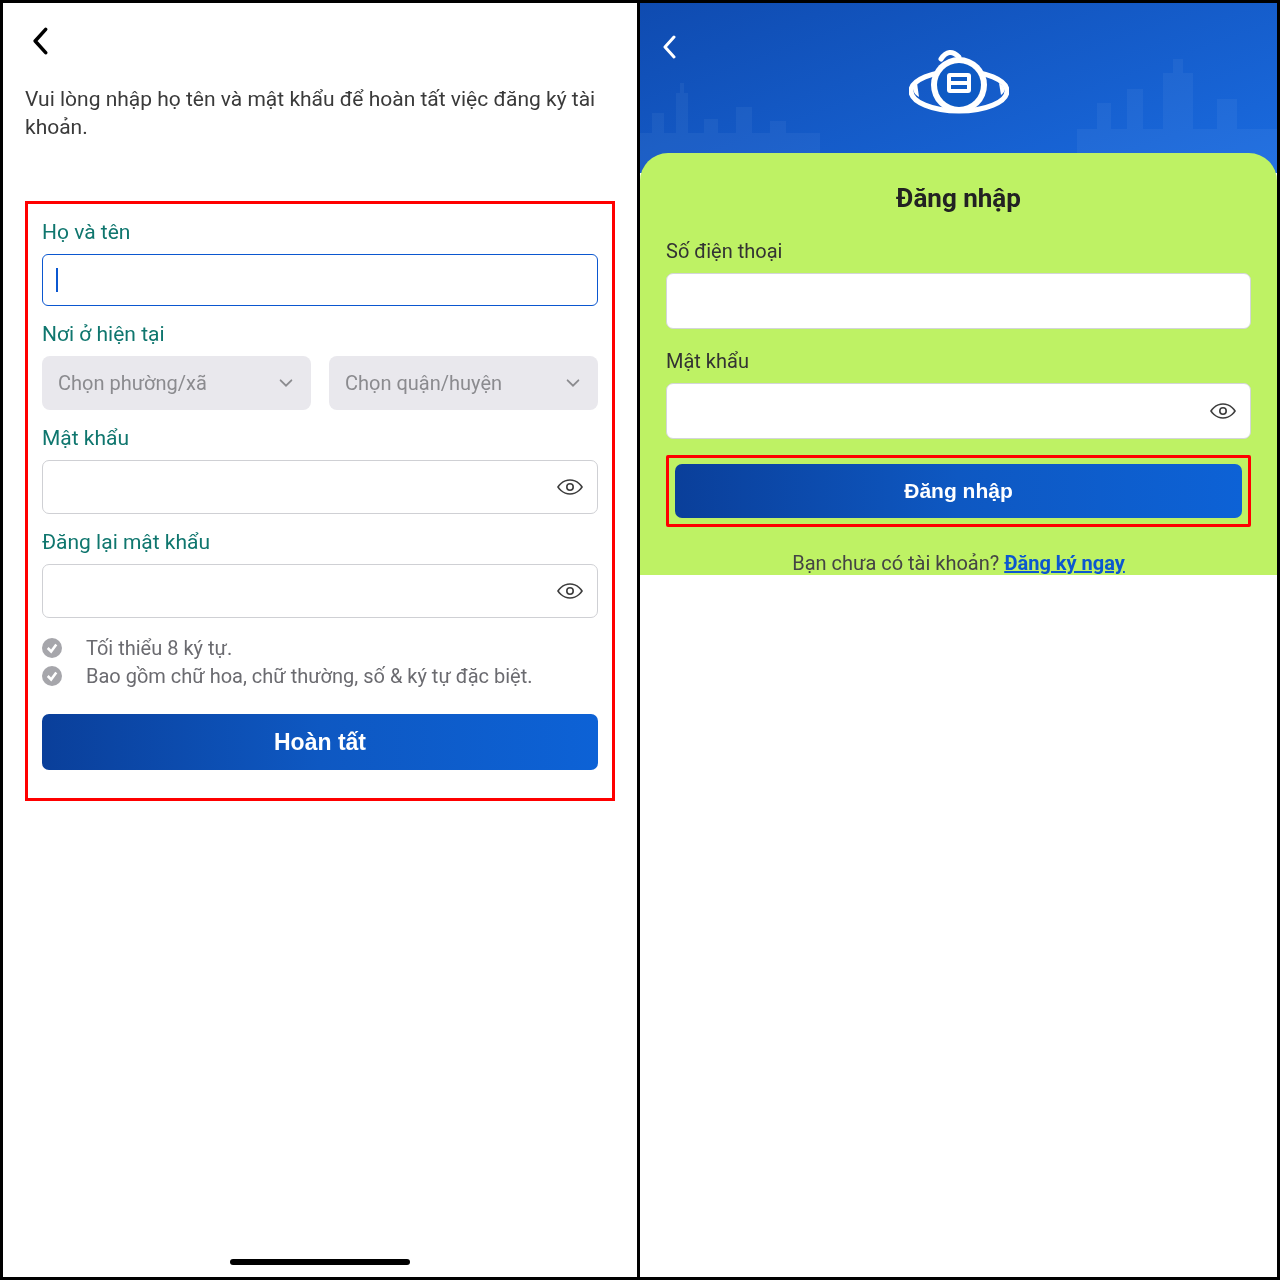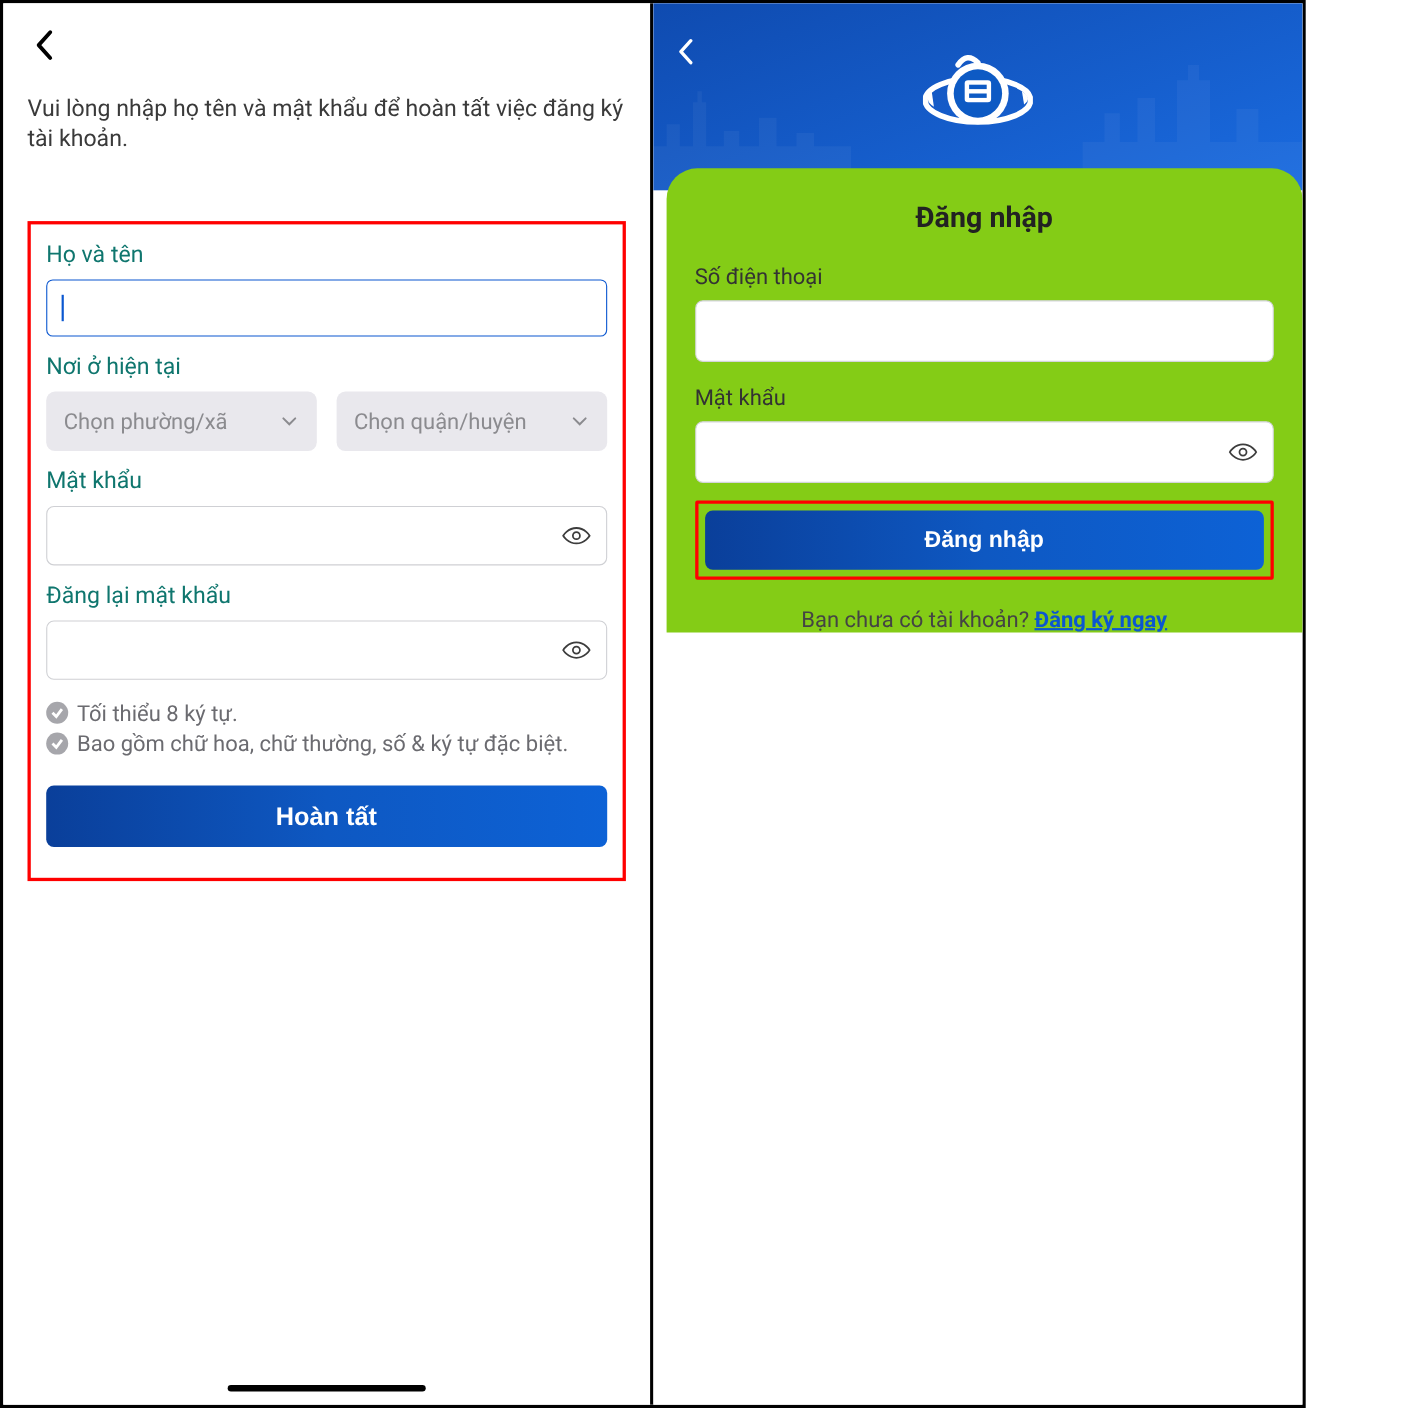--- a/index.html
+++ b/index.html
@@ -1,18 +1,18 @@
 <!DOCTYPE html>
 <html><head>
 <meta charset="utf-8">
 <style>
   * { box-sizing: border-box; margin: 0; padding: 0; }
   html, body { width: 1280px; height: 1280px; font-family: -apple-system, BlinkMacSystemFont, "Segoe UI", Roboto, Helvetica, Arial, sans-serif; }
   body { background: #fff; }
-  .outer { width: 1187px; height: 1280px; border: 3px solid #000; display: flex; }
+  .outer { width: 1280px; height: 1280px; border: 3px solid #000; display: flex; }
   .pane { width: 50%; height: 100%; position: relative; background: #fff; }
   .pane-left { border-right: 3px solid #000; }
 
   
   .backL { position: absolute; top: 22px; left: 22px; width: 32px; height: 32px; display:flex; align-items:center; justify-content:center; cursor:pointer;}
   .backL svg { width: 20px; height: 28px; stroke: #000; }
 
   .intro { position:absolute; top:82px; left:22px; right:22px; color:#3a3a3a; font-size:21px; line-height:1.35; }
   .intro .note { font-style: italic; display:block; margin-top:4px; }
 
@@ -28,38 +28,38 @@
   .row2 { display:flex; gap:18px; }
   .sel { flex:1; height:54px; background:#e9e8ed; border-radius:8px; display:flex; align-items:center; justify-content:space-between; padding:0 16px; color:#8b8b8f; font-size:20px; cursor:pointer;}
   .sel svg { width:18px; height:18px; stroke:#8b8b8f; }
 
   .pw-wrap { position:relative; }
   .pwin { width:100%; height:54px; border:1px solid #cfd0d4; border-radius:7px; padding:0 52px 0 14px; font-size:19px; outline:none; }
   .eye { position:absolute; right:14px; top:50%; transform:translateY(-50%); width:28px; height:28px; display:flex; align-items:center; justify-content:center; cursor:pointer;}
   .eye svg { width:28px; height:28px; stroke:#3d3d3d; fill:none; stroke-width:1.6; }
 
   .rules { margin-top:18px; color:#6b6b70; font-size:20px; }
-  .rule { display:flex; align-items:center; gap:8px; margin-bottom:4px;}
+  .rule { display:flex; align-items:center; gap:24px; margin-bottom:4px;}
   .rule .dot { width:20px; height:20px; border-radius:50%; background:#a6a6ab; display:inline-flex; align-items:center; justify-content:center; color:#fff; font-size:13px; flex:0 0 20px;}
   .rule .dot svg { width:12px; height:12px; stroke:#fff; stroke-width:3; fill:none;}
 
   .btn-primary { width:100%; height:56px; margin-top:22px; border:none; border-radius:7px; background:linear-gradient(90deg,#0a3f9a 0%,#0e58c2 50%,#0d62d6 100%); color:#fff; font-size:23px; font-weight:600; cursor:pointer;}
 
   .homebar { position:absolute; bottom:12px; left:50%; transform:translateX(-50%); width:180px; height:6px; background:#000; border-radius:4px; }
 
   
   .hdr { position:relative; width:100%; height:170px; background:linear-gradient(160deg,#0f4bb0 0%,#1a6be0 100%); overflow:hidden; }
   .hdr::before, .hdr::after { content:""; position:absolute; background:rgba(255,255,255,0.08); }
   .hdr .sky1 { position:absolute; left:0; bottom:0; width:180px; height:100px; opacity:.18; }
   .hdr .sky2 { position:absolute; right:0; bottom:0; width:200px; height:140px; opacity:.18; }
   .hdr .backR { position:absolute; top:32px; left:22px; width:28px; height:28px; cursor:pointer; }
   .hdr .backR svg { width:16px; height:24px; stroke:#fff; }
   .hdr .logo { position:absolute; left:50%; top:50%; transform:translate(-50%,-50%); width:100px; height:86px; }
 
-  .card { position:absolute; left:12px; right:0; top:150px; background:#84cc16; border-top-left-radius:28px; border-top-right-radius:28px; padding:30px 26px 0 26px; }
+  .card { position:absolute; left:0; right:0; top:150px; background:#bef264; border-top-left-radius:28px; border-top-right-radius:28px; padding:30px 26px 0 26px; }
   .card-title { text-align:center; font-size:26px; font-weight:700; color:#222; margin-bottom:26px; }
   .lblR { font-size:20px; color:#333; margin-bottom:10px; margin-top:20px;}
   .lblR:first-of-type { margin-top:0; }
   .inR-wrap { position:relative; }
   .inR { width:100%; height:56px; border:1px solid #d3d5d9; border-radius:7px; padding:0 52px 0 14px; font-size:19px; outline:none;}
   .forgot { text-align:right; margin-top:20px; }
   .forgot a { color:#0b57d0; font-size:20px; text-decoration:none; cursor:pointer;}
 
   .loginbox { border:3px solid #ff0000; padding:6px; margin-top:16px; border-radius:2px;}
   .btn-login { width:100%; height:54px; border:none; border-radius:7px; background:linear-gradient(90deg,#0a3f9a 0%,#0e58c2 50%,#0d62d6 100%); color:#fff; font-size:21px; font-weight:600; cursor:pointer;}

